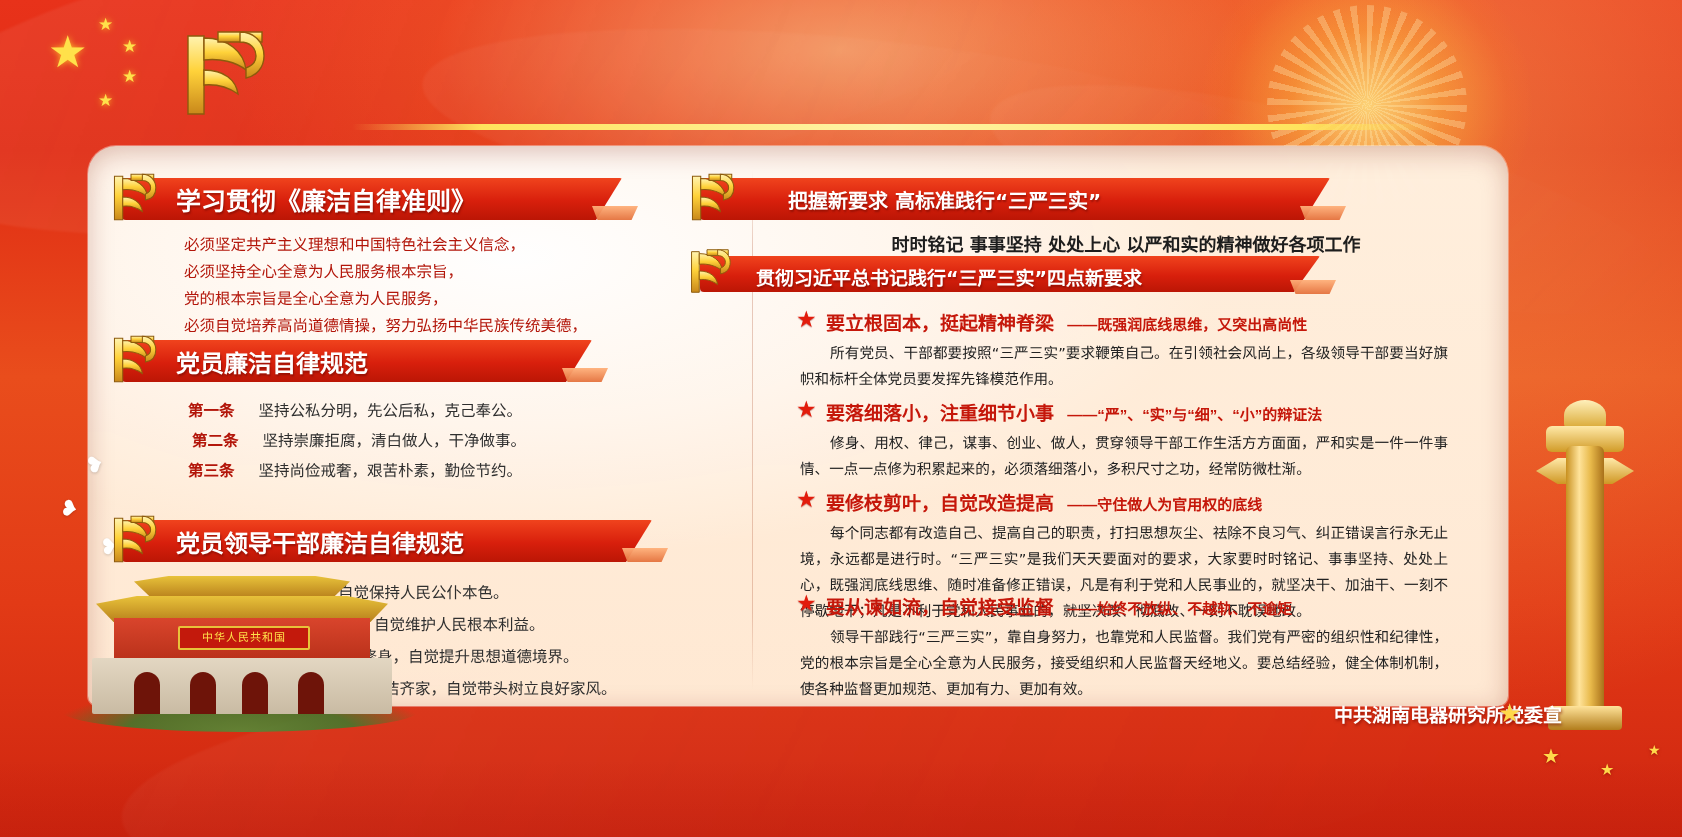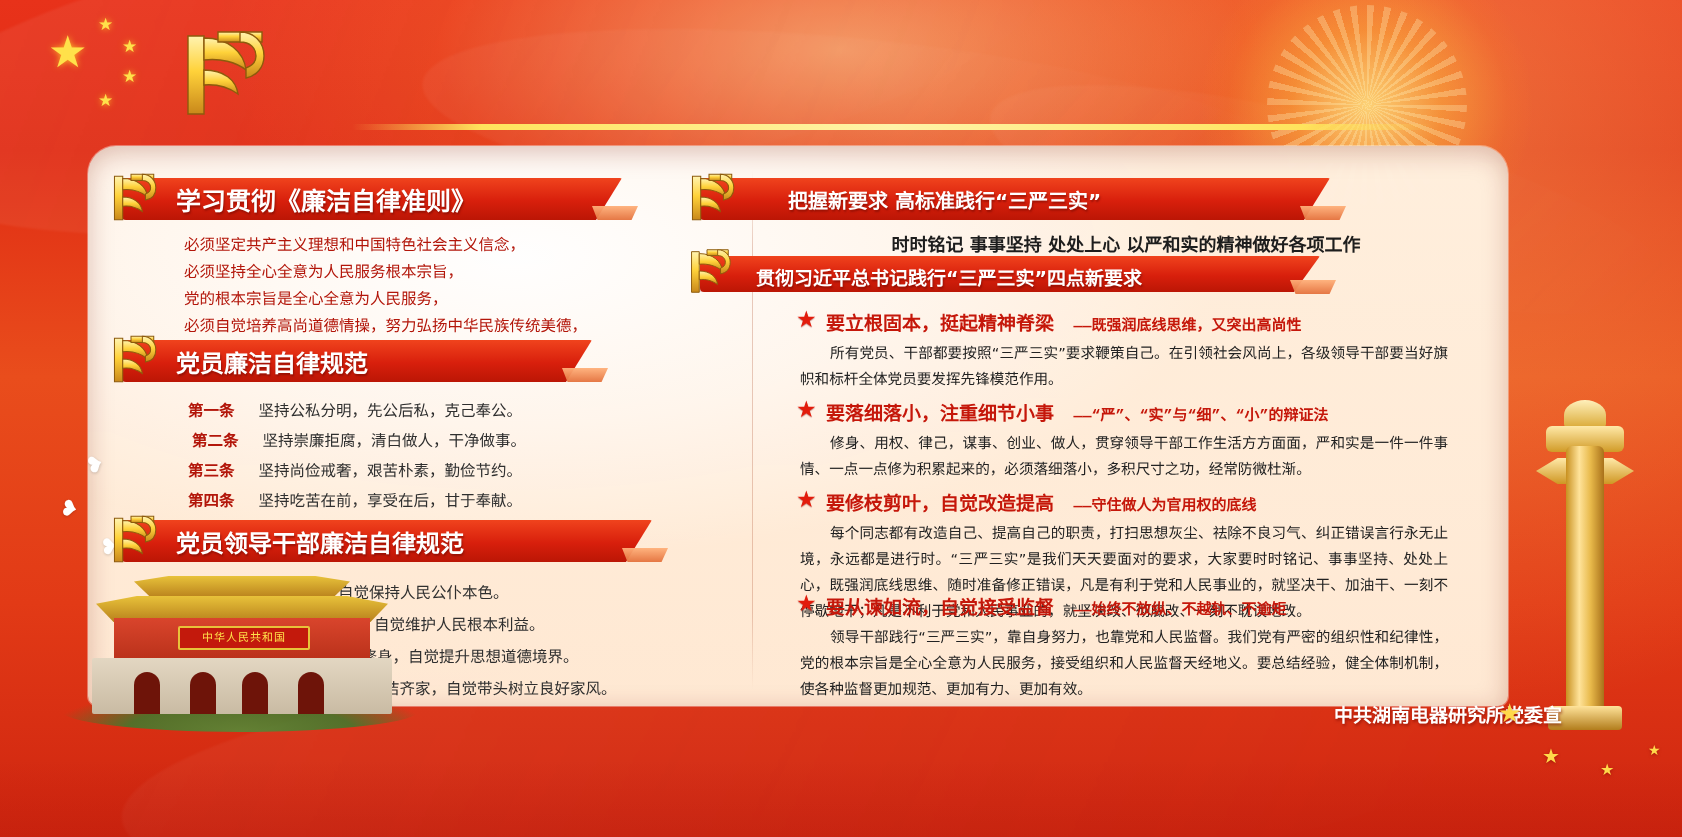--- a/index.html
+++ b/index.html
@@ -88,21 +88,21 @@
   .emblem-sm{position:absolute;left:-22px;top:-12px;width:62px;height:62px;z-index:4;}
 
   
   .ltxt{position:absolute;color:#b3160a;font-size:15.5px;line-height:27px;font-family:"DejaVu Sans","Liberation Sans",sans-serif;}
   .rule-row{position:absolute;color:#b3160a;font-size:15.5px;line-height:30px;white-space:nowrap;font-family:"DejaVu Sans","Liberation Sans",sans-serif;text-align:right;}
   .rule-row .no{color:#b3160a;font-weight:bold;}
   .rule-row .nm{color:#2f2f2f;}
 
   
   .sub-line{position:absolute;left:806px;top:230px;width:640px;text-align:center;font-weight:bold;font-size:18px;color:#1d1d1d;white-space:nowrap;font-family:"DejaVu Sans","Liberation Sans",sans-serif;}
-  .red-head{position:absolute;color:#c5170a;font-weight:bold;font-size:19px;font-family:Liberation Mono, monospace;white-space:nowrap;}
+  .red-head{position:absolute;color:#c5170a;font-weight:bold;font-size:19px;font-family:Liberation Sans, sans-serif;white-space:nowrap;}
   .red-head .thin{font-weight:bold;font-size:15px;color:#c5170a;}
   .star-bullet{position:absolute;color:#e21c0c;font-size:23px;line-height:1;text-shadow:0 1px 1px rgba(120,0,0,.4);}
   .para{position:absolute;color:#222;font-size:14.6px;line-height:26px;text-align:justify;font-family:"DejaVu Sans","Liberation Sans",sans-serif;}
 
   
   .gate{position:absolute;left:92px;top:556px;width:300px;height:158px;}
   .gate-base{position:absolute;left:0;bottom:0;width:300px;height:56px;background:linear-gradient(180deg,#e3d7c2,#c9bba3);border-radius:2px;}
   .gate-wall{position:absolute;left:22px;bottom:44px;width:256px;height:52px;background:linear-gradient(180deg,#d9452c,#b22c16);}
   .gate-roof{position:absolute;left:4px;bottom:92px;width:292px;height:26px;background:linear-gradient(180deg,#e8c23a,#b8801c);clip-path:polygon(6% 100%,94% 100%,100% 30%,86% 0,14% 0,0 30%);}
   .gate-roof2{position:absolute;left:42px;bottom:116px;width:216px;height:22px;background:linear-gradient(180deg,#e8c23a,#b8801c);clip-path:polygon(8% 100%,92% 100%,100% 25%,84% 0,16% 0,0 25%);}
@@ -212,25 +212,20 @@
   <div class="rule-row" style="left:192px;top:426px;">
     <span class="no">第二条</span>
     <span style="display:inline-block;width:14px;"></span>
     <span class="nm">坚持崇廉拒腐，清白做人，干净做事。</span>
   </div>
   <div class="rule-row" style="left:188px;top:456px;">
     <span class="no">第三条</span>
     <span style="display:inline-block;width:14px;"></span>
     <span class="nm">坚持尚俭戒奢，艰苦朴素，勤俭节约。</span>
   </div>
-  <div class="rule-row" style="left:188px;top:486px;">
-    <span class="no">第四条</span>
-    <span style="display:inline-block;width:14px;"></span>
-    <span class="nm">坚持吃苦在前，享受在后，甘于奉献。</span>
-  </div>
 
   <div class="banner" style="left:122px;top:490px;width:530px;margin-top:30px;">
     <div class="bar"></div>
     <div class="tail"></div>
     <svg class="emblem-sm" viewBox="0 0 60 60">
       <g fill="url(#gg)" stroke="#8d5b0c" stroke-width="1">
         <path d="M14 52 L14 10 L22 10 L22 52 Z"></path>
         <path d="M22 12 C36 12 45 20 46 30 C40 25 31 22 22 23 Z"></path>
         <path d="M22 30 C33 30 40 36 41 44 C35 40 29 38 22 39 Z"></path>
         <path d="M30 8 L52 8 L52 14 L30 14 Z"></path>

